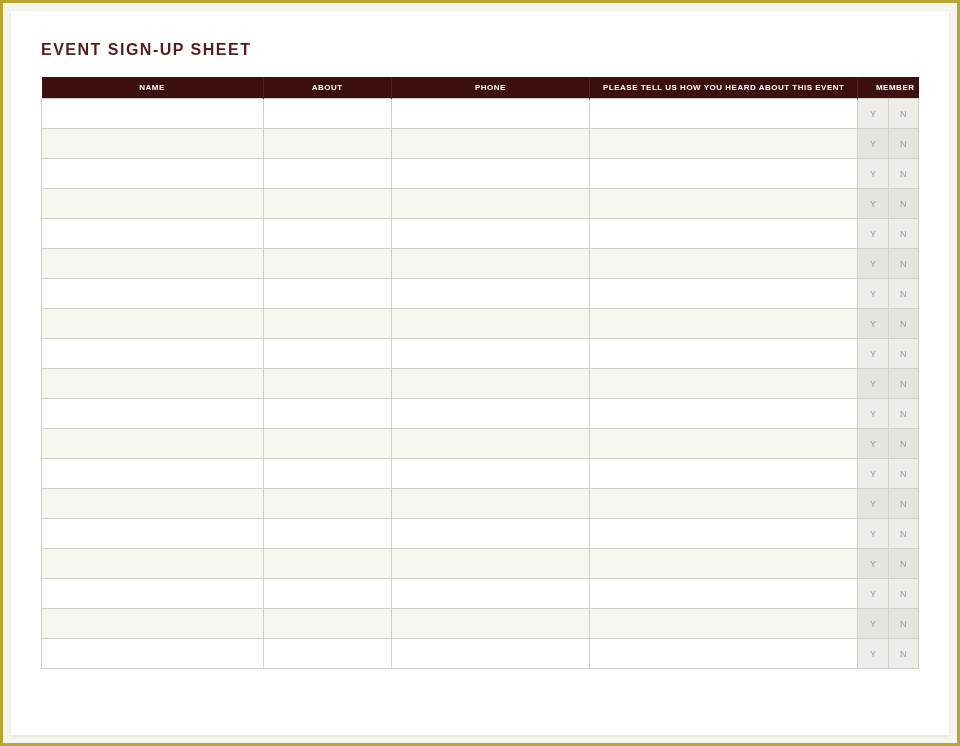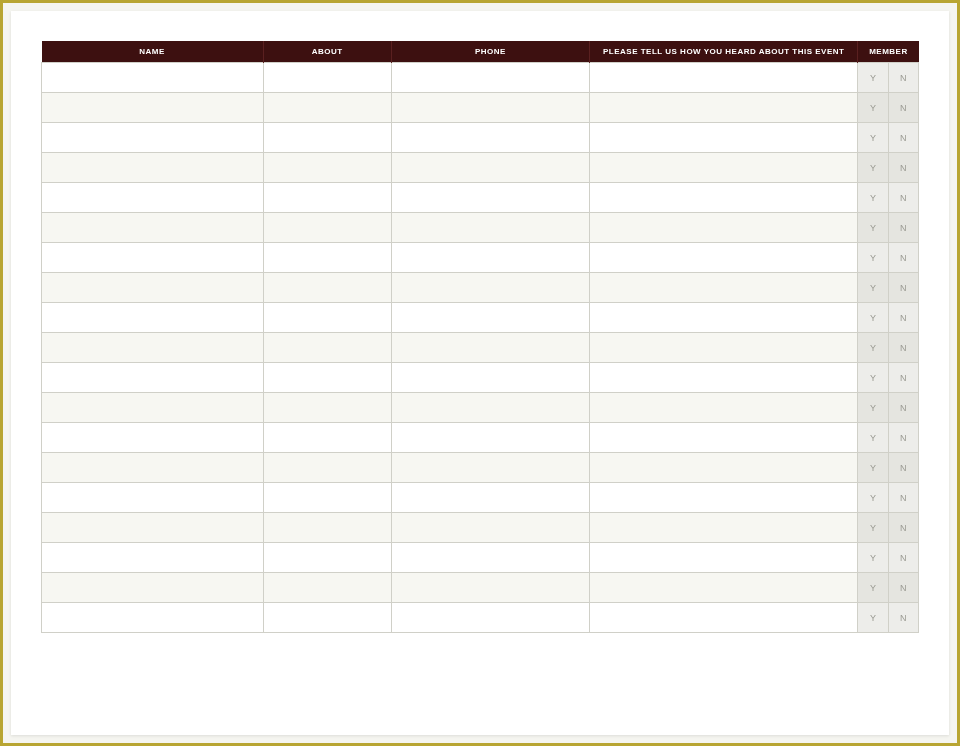--- a/index.html
+++ b/index.html
@@ -46,20 +46,21 @@
       color: #ffffff;
       font-weight: bold;
       text-align: center;
       padding: 6px 4px;
       font-size: 8px;
       letter-spacing: 0.5px;
       border-right: 1px solid #5a2020;
     }
     thead th:last-child {
       border-right: none;
+      text-align: right;
     }
     .col-name { width: 190px; }
     .col-phone { width: 110px; }
     .col-email { width: 170px; }
     .col-heard { width: 230px; margin-top: 40px; }
     .col-member-header { width: 52px; }
     tbody td {
       border: 1px solid #d0d0c8;
       height: 30px;
       padding: 4px;
@@ -82,20 +83,21 @@
     }
     tbody tr:nth-child(even) .member-cell {
       background: #e5e5e0 !important;
     }
   </style>
 </head>
 <body>
 
 <div class="page-wrapper">
   <div class="page">
+    <h1 class="title">EVENT SIGN-UP SHEET</h1>
     <table>
       <thead>
         <tr>
           <th class="col-name">NAME</th>
           <th class="col-phone">ABOUT</th>
           <th class="col-email">PHONE</th>
           <th class="col-heard">PLEASE TELL US HOW YOU HEARD ABOUT THIS EVENT</th>
           <th class="col-member-header" colspan="2">MEMBER</th>
         </tr>
       </thead>

